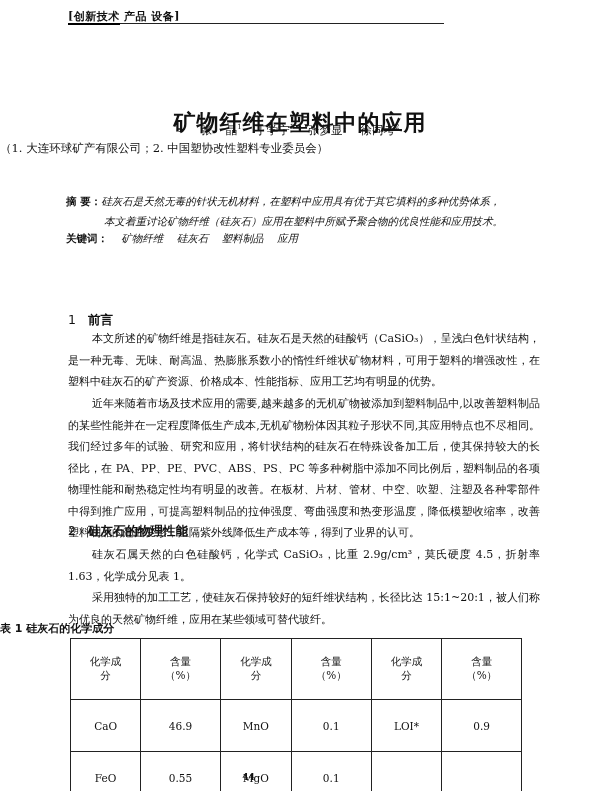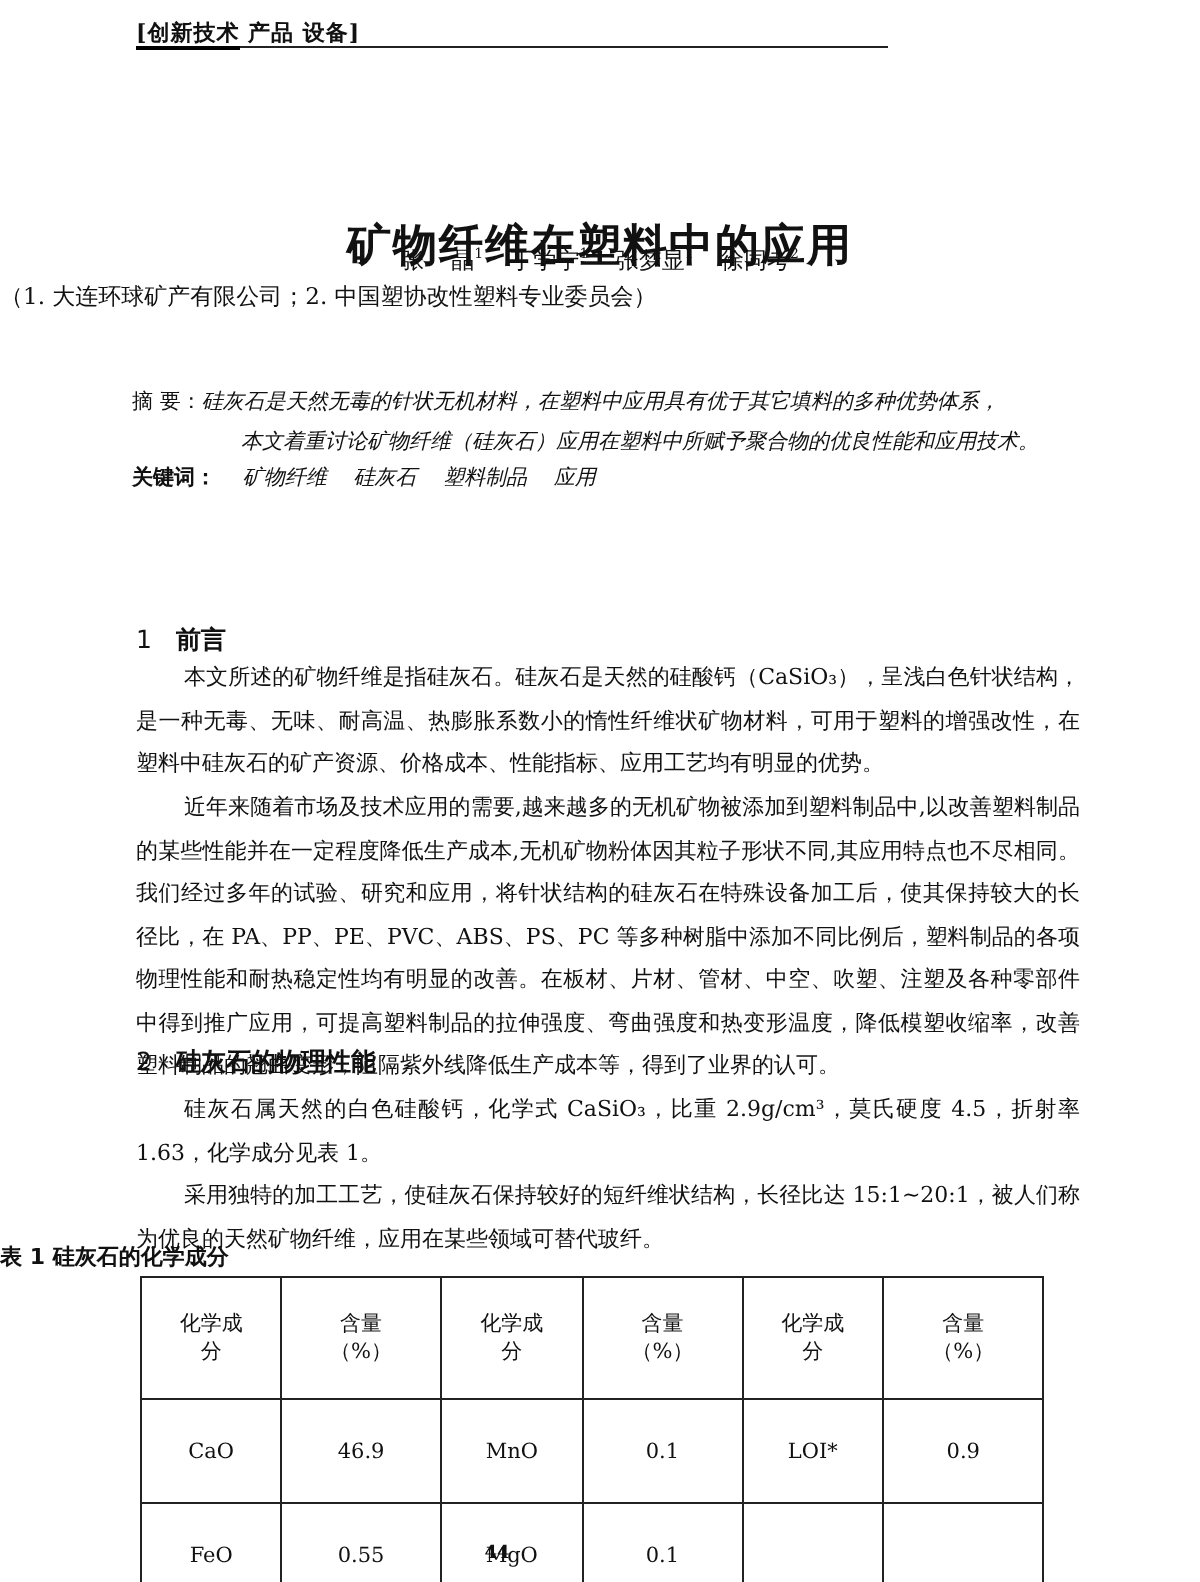--- a/index.html
+++ b/index.html
@@ -29,22 +29,22 @@
   }
   .authors sup { font-size: 7px; }
   .affil {
     position: absolute; left: 0; width: 600px; top: 141px; text-align: left;
     font-size: 11.5px;
   }
   .abstract {
     position: absolute; left: 66px; top: 191px; width: 470px; font-size: 10.5px; line-height: 20px;
     font-style: italic;
   }
-  .abstract .lbl { font-style: normal; font-weight: normal; font-family: "DejaVu Sans", sans-serif; }
-  .abstract .indent { padding-left: 38px; display: block; text-align: center; }
+  .abstract .lbl { font-style: normal; font-weight: bold; font-family: "DejaVu Sans", sans-serif; }
+  .abstract .indent { padding-left: 38px; display: block; }
   .keywords {
     position: absolute; left: 66px; top: 232px; font-size: 10.5px; font-style: italic; word-spacing: 10px;
   }
   .keywords .lbl { font-style: normal; font-weight: bold; font-family: Liberation Sans, sans-serif; word-spacing: 0; }
   .sec {
     position: absolute; left: 68px; font-family: "DejaVu Sans", sans-serif; font-size: 12.5px; font-weight: bold;
   }
   .sec .num { display: inline-block; width: 20px; font-weight: normal; }
   .para {
     position: absolute; left: 68px; width: 472px; font-size: 11px; line-height: 21.5px;

